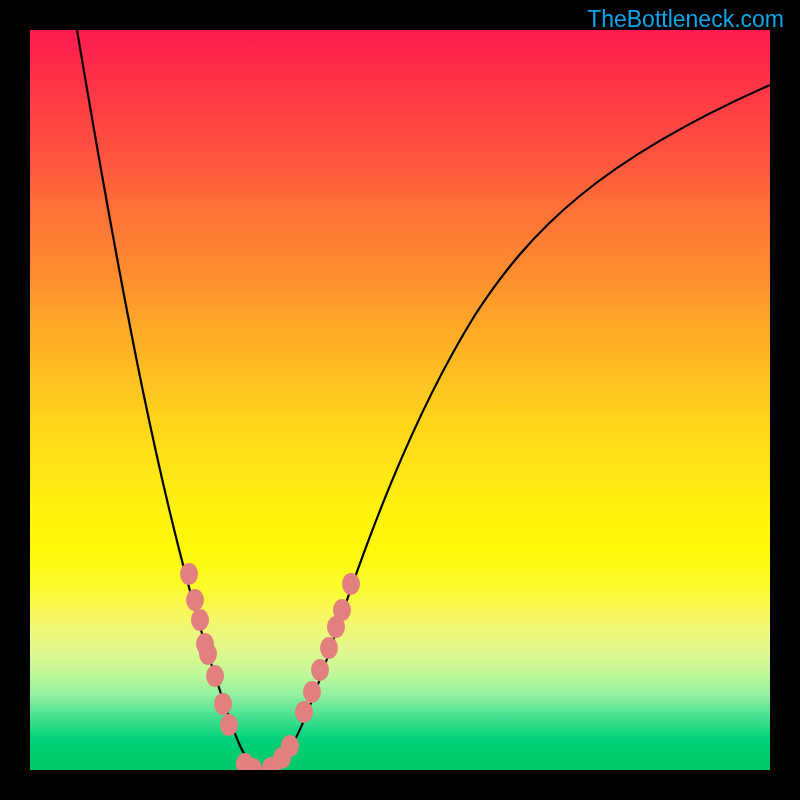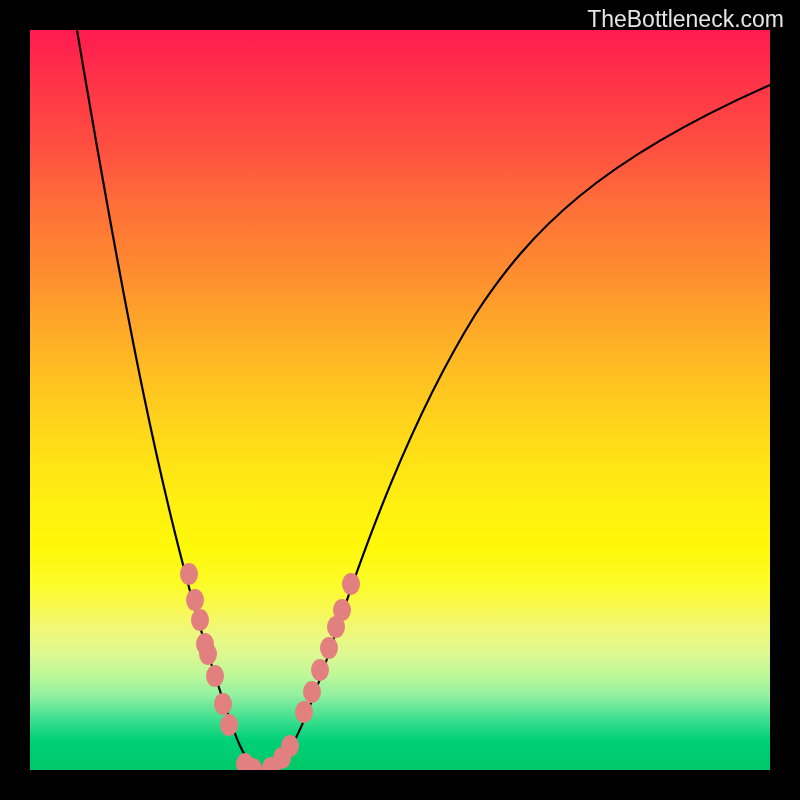--- a/index.html
+++ b/index.html
@@ -44,21 +44,21 @@
         #90f0a0 90%,
         #40e090 93%,
         #00d078 96%,
         #00c868 100%
       );
     }
     .watermark {
       position: absolute;
       top: 6px;
       right: 16px;
-      color: #e5e5e5;
+      color: #0ea5e9;
       font-size: 23px;
       font-weight: normal;
     }
     svg {
       position: absolute;
       top: 0;
       left: 0;
     }
   </style>
 </head>

